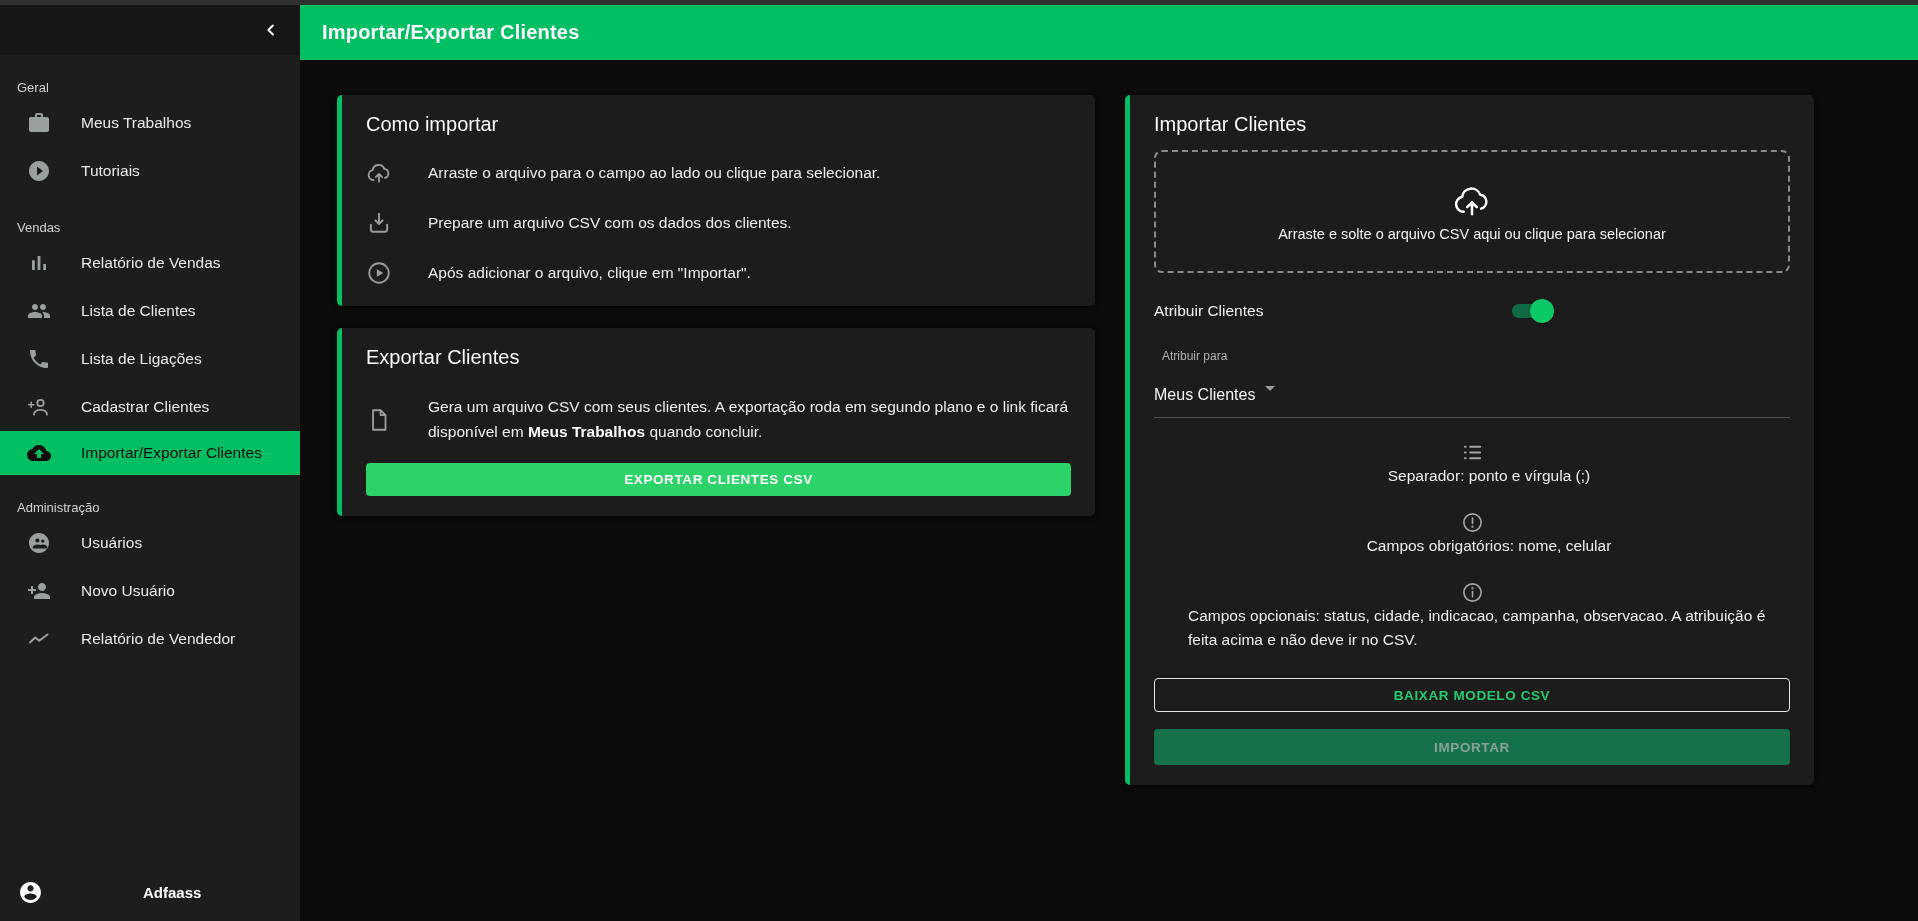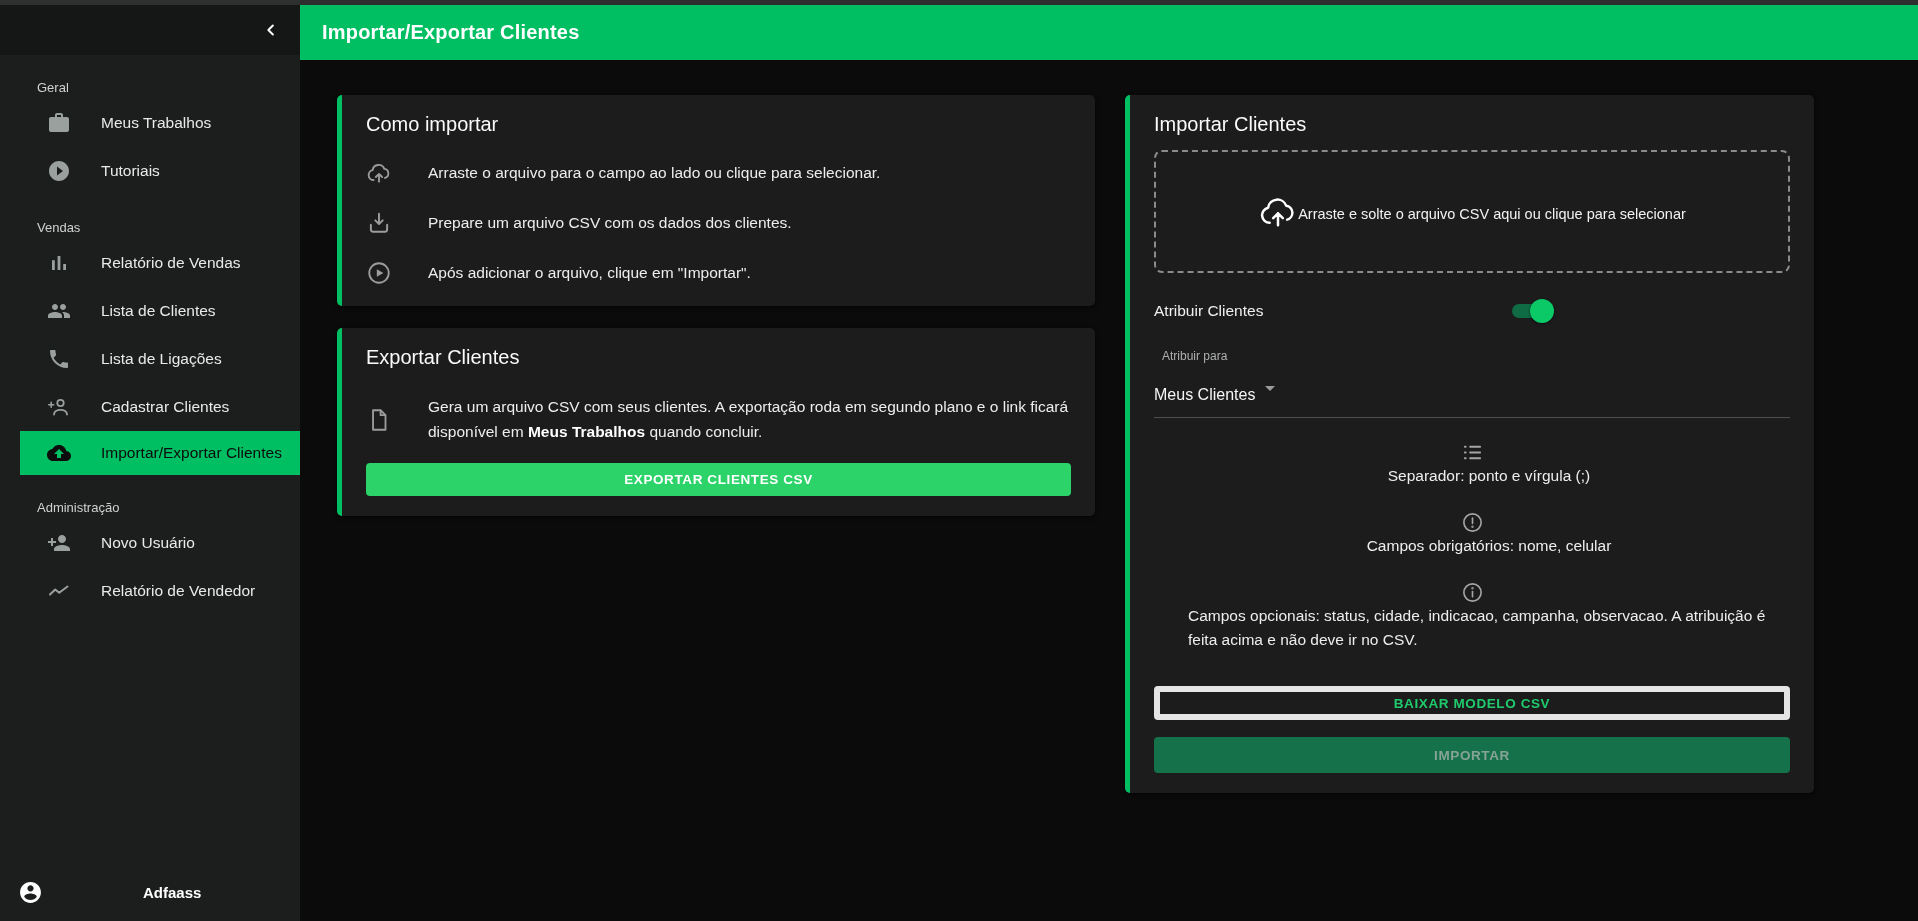--- a/index.html
+++ b/index.html
@@ -4,21 +4,21 @@
 <style>
   * { margin:0; padding:0; box-sizing:border-box; }
   html,body { width:1918px; height:921px; background:#0b0b0b; font-family:"Liberation Sans",sans-serif; overflow:hidden; }
 
   .topstrip { position:absolute; top:0; left:0; width:100%; height:5px; background:#2e302f; z-index:5; }
 
   
   .sidebar { position:absolute; top:5px; left:0; bottom:0; width:300px; background:#1c1e1d; display:flex; flex-direction:column; z-index:2; }
   .sidebar-header { height:50px; background:#151716; display:flex; align-items:center; justify-content:flex-end; padding-right:14px; flex:none; }
   .collapse-btn { width:30px; height:30px; display:flex; align-items:center; justify-content:center; color:#fff; cursor:pointer; }
-  .nav { flex:1; overflow:hidden;margin-left:20px; }
+  .nav { flex:1; overflow:hidden; }
   .section-label { color:#cfd2d1; font-size:13px; margin:25px 0 4px 17px; }
   .nav-item { display:flex; align-items:center; height:48px; padding-left:27px; color:#e8eae9; font-size:15.5px; cursor:pointer; }
   .nav-item .ico { width:24px; height:24px; color:#9aa09d; flex:none; display:flex; align-items:center; justify-content:center; }
   .nav-item .lbl { margin-left:30px; white-space:nowrap; }
   .nav-item.active { background:#00bf63; color:#0c0c0c; height:44px; }
   .nav-item.active .ico { color:#0c0c0c; }
   .user-area { flex:none; display:flex; align-items:center; padding:0 0 16px 18px; }
   .user-area .avatar { width:25px; height:25px; color:#ffffff; display:flex; }
   .user-name { margin-left:100px; font-weight:bold; font-size:15px; color:#fff; }
 
@@ -39,41 +39,41 @@
   .step:first-of-type { margin-top:30px; }
   .step .ico { width:26px; height:26px; color:#9c9c9c; flex:none; display:flex; }
   .step .txt { margin-left:36px; color:#ededed; font-size:15.5px; }
 
   .export-row { display:flex; align-items:center; margin-top:26px; }
   .export-row .ico { width:26px; height:26px; color:#9c9c9c; flex:none; display:flex; }
   .export-text { margin-left:36px; color:#ededed; font-size:15.5px; line-height:1.6; }
   .export-text b { color:#fff; }
   .export-btn { display:block; margin-top:18px; width:100%; height:33px; background:#2bd369; border:none; border-radius:4px; color:#fff; font-weight:bold; font-size:13.5px; letter-spacing:.6px; cursor:pointer; font-family:inherit; }
 
-  .dropzone { margin-top:14px; height:123px; border:2px dashed #8b8b8b; border-radius:8px; display:flex; flex-direction:row; align-items:center; justify-content:center; cursor:pointer; }
+  .dropzone { margin-top:14px; height:123px; border:2px dashed #8b8b8b; border-radius:8px; display:flex; flex-direction:column; align-items:center; justify-content:center; cursor:pointer; }
   .dropzone .ico { width:40px; height:40px; color:#fff; display:flex; }
   .dropzone .txt { margin-top:5px; color:#f2f2f2; font-size:14.5px; }
 
   .assign-row { margin-top:26px; display:flex; align-items:center; }
   .assign-label { color:#f0f0f0; font-size:15.5px; width:358px; }
   .switch { position:relative; width:42px; height:24px; cursor:pointer; flex:none; }
   .switch .track { position:absolute; left:0; top:5px; width:37px; height:14px; border-radius:8px; background:#0f6b43; }
   .switch .thumb { position:absolute; right:0; top:0; width:24px; height:24px; border-radius:50%; background:#0cc967; box-shadow:0 1px 3px rgba(0,0,0,.5); }
 
   .select-group { margin-top:26px; }
   .select-label { font-size:12px; color:#aeb0af;margin-left:8px; }
   .select-value { margin-top:23px; display:flex; padding-bottom:13px; border-bottom:1px solid #4d4d4d; cursor:pointer; }
   .select-value .val { font-size:16px; color:#f5f5f5; }
   .caret { margin-left:10px; width:0; height:0; border-left:5px solid transparent; border-right:5px solid transparent; border-top:5px solid #9b9b9b; }
 
   .info-row { display:flex; align-items:center; margin-top:23px;flex-direction:column; }
   .info-row .ico { width:23px; height:23px; color:#a5a5a5; flex:none; display:flex; }
   .info-row .txt { margin-left:34px; font-size:15.5px; color:#ededed; line-height:1.55; }
 
-  .outline-btn { display:block; margin-top:34px; width:100%; height:34px; background:transparent; border:6px solid #e5e5e5; border-radius:4px; color:#1fcb6d; font-weight:bold; font-size:13.5px; letter-spacing:.6px; cursor:pointer; font-family:inherit; }
+  .outline-btn { display:block; margin-top:26px; width:100%; height:34px; background:transparent; border:1px solid #e5e5e5; border-radius:4px; color:#1fcb6d; font-weight:bold; font-size:13.5px; letter-spacing:.6px; cursor:pointer; font-family:inherit; }
   .import-btn { display:block; margin-top:17px; width:100%; height:36px; background:#15714a; border:none; border-radius:4px; color:#86a394; font-weight:bold; font-size:13.5px; letter-spacing:.6px; cursor:default; font-family:inherit; }
 
   svg { display:block; width:100%; height:100%; }
 </style>
 </head>
 <body>
 
 <div class="topstrip"></div>
 
 <div class="sidebar">
@@ -153,20 +153,28 @@
         <svg viewBox="0 0 24 24" fill="currentColor">
             <path d="M19.35 10.04C18.67 6.59 15.64 4 12 4 9.11 4 6.6 5.64 5.35 8.04 2.34 8.36 0 10.91 0 14c0 3.31 2.69 6 6 6h13c2.76 0 5-2.24 5-5 0-2.64-2.05-4.78-4.65-4.96zM14 13v4h-4v-4H7l5-5 5 5h-3z"></path>
           </svg>
       </span>
       <span class="lbl">Importar/Exportar Clientes</span>
     </div>
 
 
     <div class="section-label">Administração</div>
 
+    <div class="nav-item">
+      <span class="ico">
+        <svg viewBox="0 0 24 24" fill="currentColor">
+            <path fill-rule="evenodd" d="M12 2C6.48 2 2 6.48 2 12s4.48 10 10 10 10-4.48 10-10S17.52 2 12 2zm-1.6 5.4a2.1 2.1 0 110 4.2 2.1 2.1 0 010-4.2zm5.4 1a1.7 1.7 0 110 3.4 1.7 1.7 0 010-3.4zM5.8 16.1c0-1.8 2.7-2.7 4.6-2.7 1.1 0 2.2.23 3.1.65.8-.36 1.7-.55 2.5-.55 1.6 0 4.2.8 4.2 2.6v1.4H5.8v-1.4z"></path>
+          </svg>
+      </span>
+      <span class="lbl">Usuários</span>
+    </div>
 
     <div class="nav-item">
       <span class="ico">
         <svg viewBox="0 0 24 24" fill="currentColor">
             <path d="M15 12c2.21 0 4-1.79 4-4s-1.79-4-4-4-4 1.79-4 4 1.79 4 4 4zm-9-2V7H4v3H1v2h3v3h2v-3h3v-2H6zm9 4c-2.67 0-8 1.34-8 4v2h16v-2c0-2.66-5.33-4-8-4z"></path>
           </svg>
       </span>
       <span class="lbl">Novo Usuário</span>
     </div>
 

